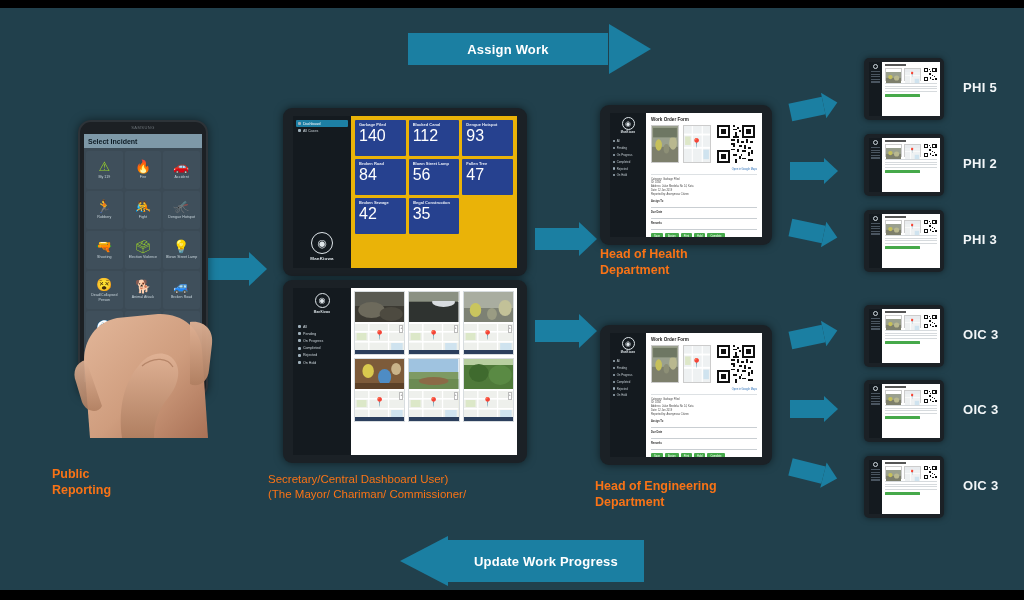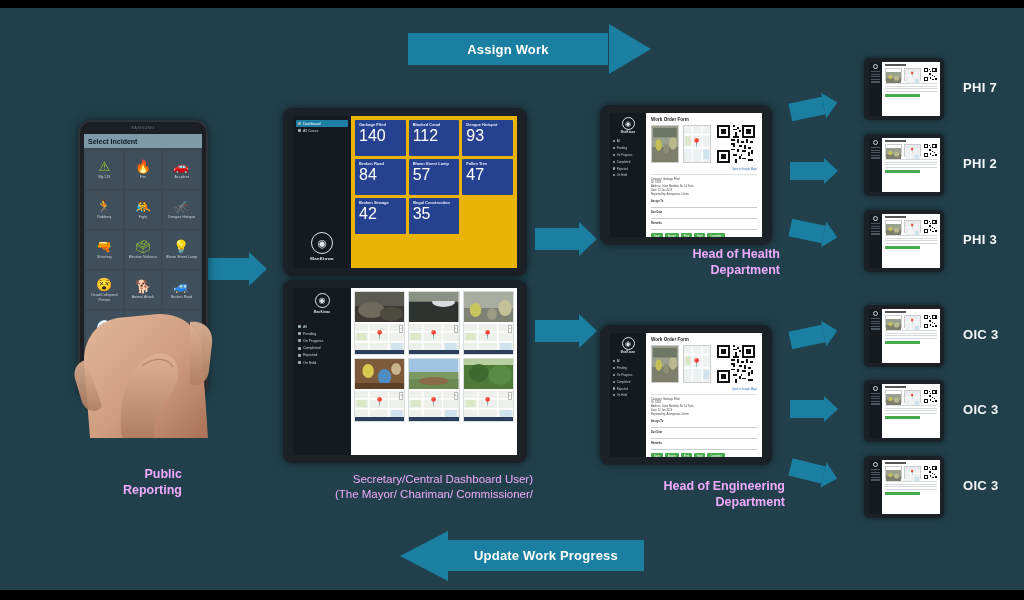--- a/index.html
+++ b/index.html
@@ -53,21 +53,21 @@
     border-right-style: solid; border-right-color: #1b7fa2;
   }
 
   
   #arrow-assign {
     left: 408px; top: 33px; width: 200px; height: 32px;
   }
   #arrow-assign::after { border-top-width: 25px; border-bottom-width: 25px; border-left-width: 42px; }
 
   #arrow-update {
-    left: 448px; top: 540px; width: 196px; height: 31px;
+    left: 448px; top: 540px; width: 196px; height: 42px;
   }
   #arrow-update::before { border-top-width: 25px; border-bottom-width: 25px; border-right-width: 48px; }
 
   
   .connector { position: absolute; background: #1b7fa2; }
   .connector::after {
     content: ""; position: absolute; top: 50%; right: 0;
     transform: translate(100%,-50%);
     border-top: 17px solid transparent; border-bottom: 17px solid transparent;
     border-left: 18px solid #1b7fa2;
@@ -233,21 +233,21 @@
   .mini-btns{height:3px;background:#46a94a;width:68%;margin-top:2px;border-radius:.5px;}
 
   
   .rlabel {
     position:absolute; color:#f2f6f8; font-size:13px; font-weight:700;
     letter-spacing:.3px;
   }
 
   
   .caption {
-    position:absolute; color:#f0abfc; text-align:right;
+    position:absolute; color:#f97316; text-align:left;
     font-size:12.5px; font-weight:700; line-height:1.28;
   }
   .caption .sub { font-weight:400; font-size:11.5px; }
 </style>
 </head>
 <body>
 
 <div id="stage">
 
   <div class="bar top"></div>
@@ -404,21 +404,21 @@
               <div class="tile">
                 <div class="tile-lab">Dengue Hotspot</div>
                 <div class="tile-val">93</div>
               </div>
               <div class="tile">
                 <div class="tile-lab">Broken Road</div>
                 <div class="tile-val">84</div>
               </div>
               <div class="tile">
                 <div class="tile-lab">Blown Street Lamp</div>
-                <div class="tile-val">57</div>
+                <div class="tile-val">56</div>
               </div>
               <div class="tile">
                 <div class="tile-lab">Fallen Tree</div>
                 <div class="tile-val">47</div>
               </div>
               <div class="tile">
                 <div class="tile-lab">Broken Sewage</div>
                 <div class="tile-val">42</div>
               </div>
               <div class="tile">
@@ -950,21 +950,21 @@
             <div class="mini-lines">
               <div></div>
               <div></div>
               <div></div>
               <div></div>
             </div>
             <div class="mini-btns"></div>
           </div>
         </div>
       </div>
-      <div class="rlabel" style="left: 963px; top: 80px;">PHI 7</div>
+      <div class="rlabel" style="left: 963px; top: 80px;">PHI 5</div>
       <div class="mini" style="left: 864px; top: 134px;">
         <div class="screen">
           <div class="mini-side">
             <div class="mini-logo"></div>
             <div class="mini-row"></div>
             <div class="mini-row"></div>
             <div class="mini-row"></div>
             <div class="mini-row"></div>
             <div class="mini-row"></div>
           </div>

